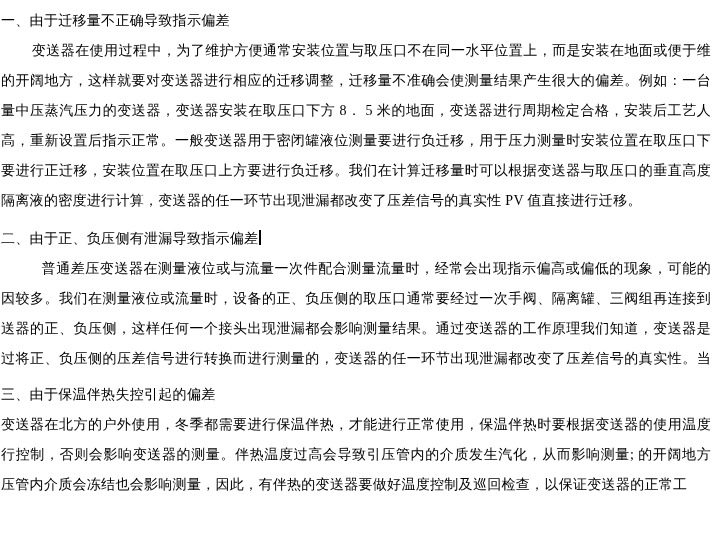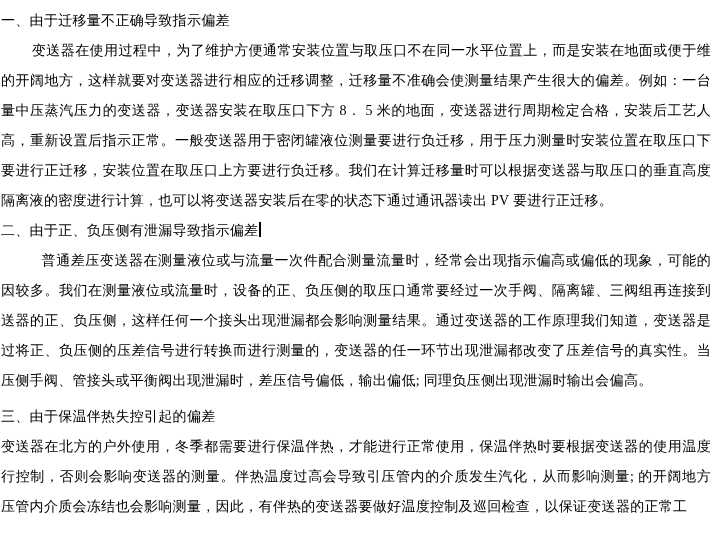--- a/index.html
+++ b/index.html
@@ -27,21 +27,21 @@
     text-align: left;
     letter-spacing: 0.3px;
   }
   
   .line.fill {
     text-align: justify;
     text-align-last: justify;
   }
   .line.ind2 { text-indent: 2.2em; }
   .line.ind3 { text-indent: 2.9em; }
-  .block[data-name="section-2-heading"] { }
+  .block[data-name="section-2-heading"] { margin-top: 8px; }
   .block[data-name="section-3-heading"] { margin-top: 6px; }
   .caret {
     display: inline-block;
     width: 2px;
     height: 15px;
     background: #000000;
     vertical-align: -2px;
     margin-left: 1px;
   }
 </style>
@@ -51,31 +51,30 @@
 <div class="doc" data-name="document-body">
     <div class="block heading" data-name="section-1-heading">
       <div class="line" data-name="section-1-heading-line-1">一、由于迁移量不正确导致指示偏差</div>
     </div>
     <div class="block paragraph" data-name="section-1-paragraph">
       <div class="line fill ind2" data-name="section-1-paragraph-line-1">变送器在使用过程中，为了维护方便通常安装位置与取压口不在同一水平位置上，而是安装在地面或便于维护</div>
       <div class="line fill" data-name="section-1-paragraph-line-2">的开阔地方，这样就要对变送器进行相应的迁移调整，迁移量不准确会使测量结果产生很大的偏差。例如：一台测</div>
       <div class="line fill" data-name="section-1-paragraph-line-3">量中压蒸汽压力的变送器，变送器安装在取压口下方 8． 5 米的地面，变送器进行周期检定合格，安装后工艺人员</div>
       <div class="line fill" data-name="section-1-paragraph-line-5">高，重新设置后指示正常。一般变送器用于密闭罐液位测量要进行负迁移，用于压力测量时安装位置在取压口下方</div>
       <div class="line fill" data-name="section-1-paragraph-line-6">要进行正迁移，安装位置在取压口上方要进行负迁移。我们在计算迁移量时可以根据变送器与取压口的垂直高度及</div>
-      <div class="line" data-name="section-1-paragraph-line-7">隔离液的密度进行计算，也可以将变送器安装后在零的状态下通过通讯器读出 PV 要进行正迁移。</div>
+      <div class="line" data-name="section-1-paragraph-line-7">隔离液的密度进行计算，变送器的任一环节出现泄漏都改变了压差信号的真实性 PV 值直接进行迁移。</div>
     </div>
     <div class="block heading" data-name="section-2-heading">
       <div class="line" data-name="section-2-heading-line-1">二、由于正、负压侧有泄漏导致指示偏差<span class="caret" data-name="text-caret-icon"></span></div>
     </div>
     <div class="block paragraph" data-name="section-2-paragraph">
       <div class="line fill ind3" data-name="section-2-paragraph-line-1">普通差压变送器在测量液位或与流量一次件配合测量流量时，经常会出现指示偏高或偏低的现象，可能的原</div>
       <div class="line fill" data-name="section-2-paragraph-line-2">因较多。我们在测量液位或流量时，设备的正、负压侧的取压口通常要经过一次手阀、隔离罐、三阀组再连接到变</div>
       <div class="line fill" data-name="section-2-paragraph-line-3">送器的正、负压侧，这样任何一个接头出现泄漏都会影响测量结果。通过变送器的工作原理我们知道，变送器是通</div>
       <div class="line fill" data-name="section-2-paragraph-line-4">过将正、负压侧的压差信号进行转换而进行测量的，变送器的任一环节出现泄漏都改变了压差信号的真实性。当正</div>
-      <div class="line" data-name="section-2-paragraph-line-5">压侧手阀、管接头或平衡阀出现泄漏时，差压信号偏低，输出偏低; 同理负压侧出现泄漏时输出会偏高。</div>
     </div>
     <div class="block heading" data-name="section-3-heading">
       <div class="line" data-name="section-3-heading-line-1">三、由于保温伴热失控引起的偏差</div>
     </div>
     <div class="block paragraph" data-name="section-3-paragraph">
       <div class="line fill" data-name="section-3-paragraph-line-1">变送器在北方的户外使用，冬季都需要进行保温伴热，才能进行正常使用，保温伴热时要根据变送器的使用温度进</div>
       <div class="line fill" data-name="section-3-paragraph-line-2">行控制，否则会影响变送器的测量。伴热温度过高会导致引压管内的介质发生汽化，从而影响测量; 的开阔地方</div>
       <div class="line" data-name="section-3-paragraph-line-3">压管内介质会冻结也会影响测量，因此，有伴热的变送器要做好温度控制及巡回检查，以保证变送器的正常工作。</div>
     </div>
   </div>

